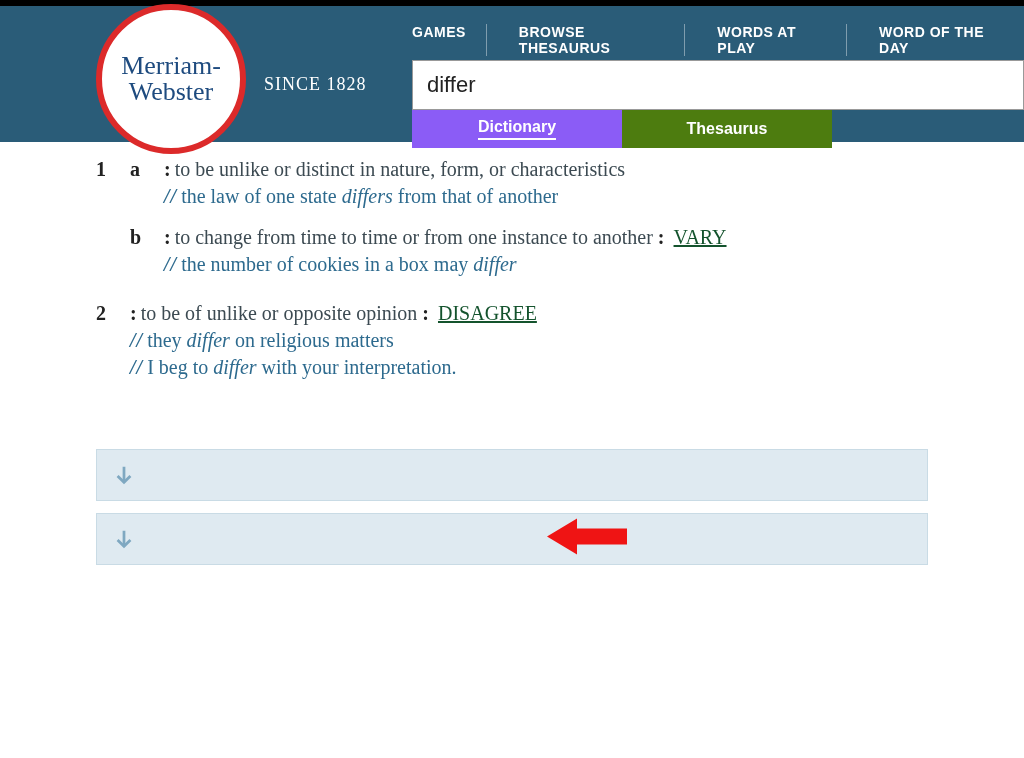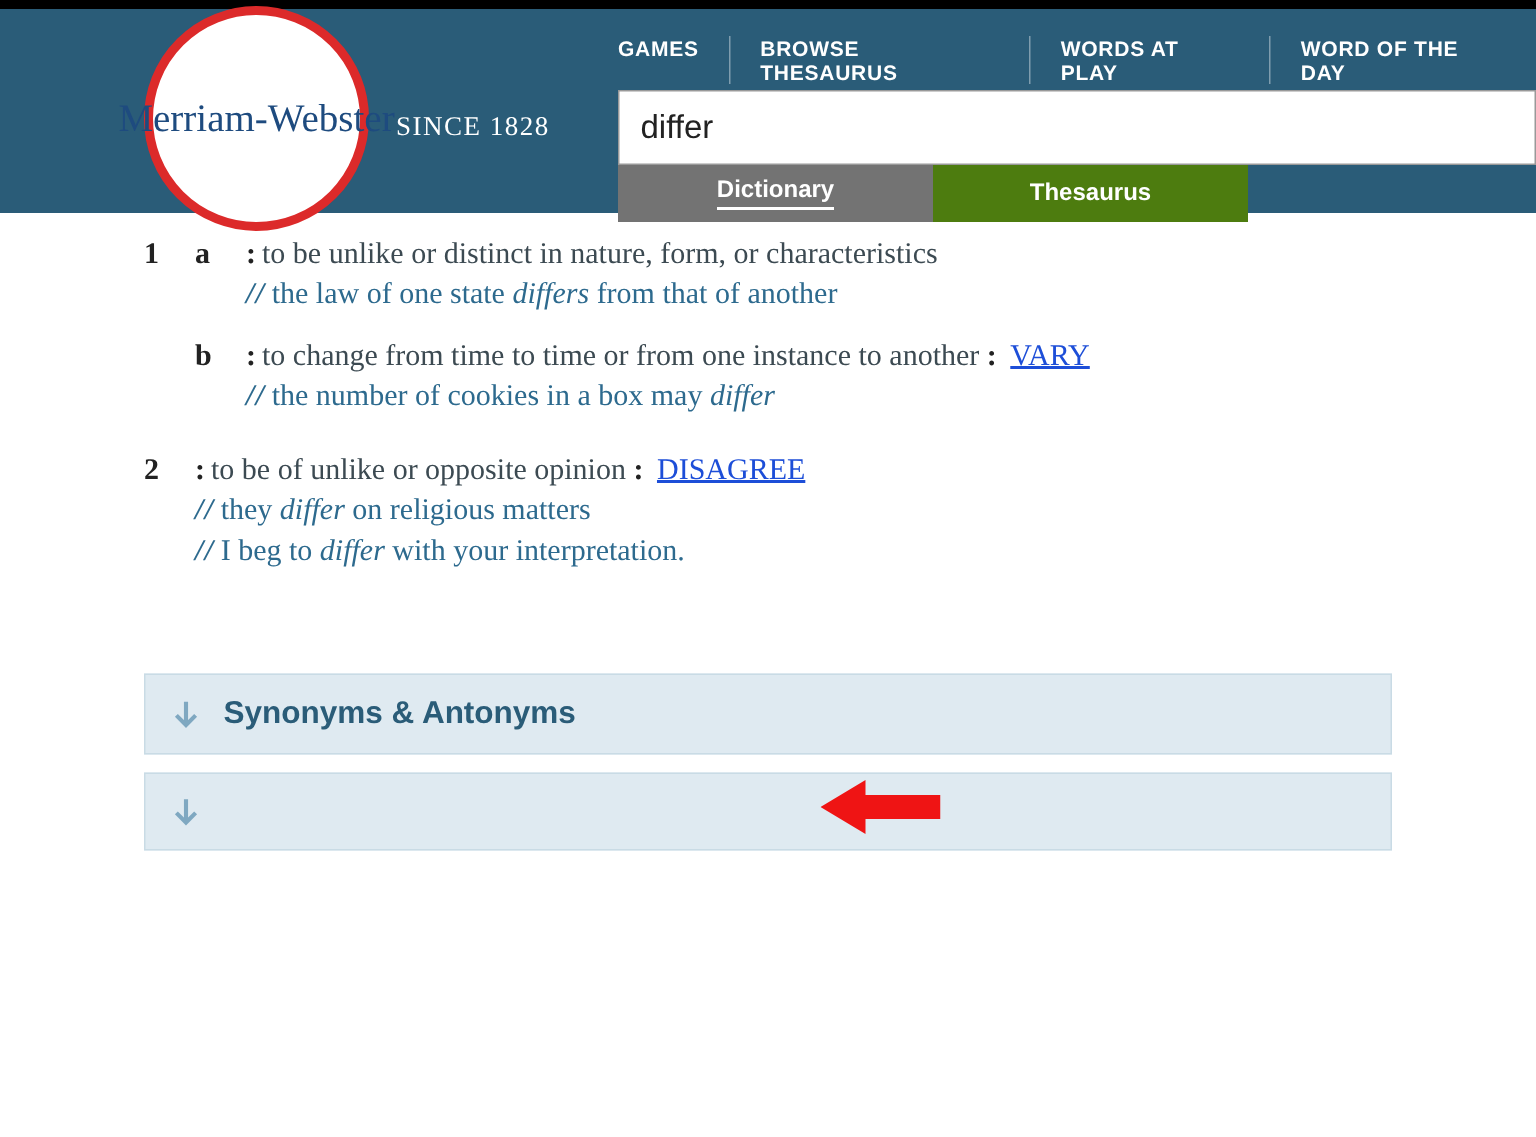--- a/index.html
+++ b/index.html
@@ -1,39 +1,39 @@
 <!DOCTYPE html>
 <html><head>
 <meta charset="utf-8">
 <style>
   *{box-sizing:border-box;margin:0;padding:0}
   body{font-family:Georgia,"Times New Roman",serif;background:#fff;color:#333;width:1024px}
   
   .hdr{background:#2a5c78;height:142px;position:relative;border-top:6px solid #000}
-  .logo{position:absolute;left:96px;top:-2px;width:150px;height:150px;border-radius:50%;background:#fff;border:6px solid #dc2a2a;display:flex;flex-direction:row;align-items:center;justify-content:center;font-family:Georgia,serif;z-index:3}
+  .logo{position:absolute;left:96px;top:-2px;width:150px;height:150px;border-radius:50%;background:#fff;border:6px solid #dc2a2a;display:flex;flex-direction:column;align-items:center;justify-content:center;font-family:Georgia,serif;z-index:3}
   .logo span{color:#1e4b7f;font-size:26px;line-height:1}
   .logo .l1::after{content:"";}
   .since{position:absolute;left:264px;top:68px;color:#fff;font-family:Georgia,serif;font-size:18px;letter-spacing:1px}
-  .topnav{position:absolute;top:18px;left:392px;display:flex;gap:0;font-family:Arial,Helvetica,sans-serif;font-size:14px;font-weight:700;letter-spacing:.5px;color:#fff}
+  .topnav{position:absolute;top:18px;left:392px;display:flex;gap:12px;font-family:Arial,Helvetica,sans-serif;font-size:14px;font-weight:700;letter-spacing:.5px;color:#fff}
   .topnav a{color:#fff;text-decoration:none;padding:0 20px;border-right:1px solid rgba(255,255,255,.4)}
   .topnav a:last-child{border-right:none}
   .searchbox{position:absolute;left:412px;top:54px;right:0;height:50px;background:#fff;border:1px solid #999;font-family:Arial,Helvetica,sans-serif;font-size:22px;color:#222;padding:10px 14px;outline:none}
   .tabs{position:absolute;left:412px;right:0;top:104px;height:38px;display:flex;font-family:Arial,Helvetica,sans-serif;font-size:16px;font-weight:700;color:#fff}
   .tab{flex:0 0 210px;display:flex;align-items:center;justify-content:center;cursor:pointer}
-  .tab.dict{background:#737373}
+  .tab.dict{background:#8b5cf6}
   .tab.dict span{border-bottom:2px solid #fff;padding-bottom:2px}
   .tab.thes{background:#4d7c0f}
   
   .content{padding:10px 96px 40px 96px;font-size:20px;color:#3c4a52}
   .sense{display:flex;margin-top:6px}
   .num{font-weight:700;width:34px;color:#222}
   .let{font-weight:700;width:34px;color:#222}
   .defblock{flex:1}
   .colon{font-weight:700;padding-right:4px;color:#222}
-  .link{color:#1d4ed8;text-decoration:underline}
+  .link{color:#14532d;text-decoration:underline}
   .ex{color:#2d6a8e;margin-top:4px}
   .ex .sl{font-weight:700;font-style:italic;color:#2d6a8e;letter-spacing:1px;margin-right:4px}
   .ex em{font-style:italic}
   .sub{margin-top:18px}
   .expanders{margin-top:70px}
   .exp{background:#dfeaf1;border:1px solid #c9dbe5;margin-bottom:12px;padding:14px 16px;display:flex;align-items:center;cursor:pointer;position:relative}
   .exp .title{font-family:Arial,Helvetica,sans-serif;font-weight:700;font-size:21px;color:#2a5c78;margin-left:14px}
   .exp .title em{font-style:italic}
   .arrow-down{width:22px;height:22px;position:relative}
   .arrow-down svg{stroke:#7fa8c1;stroke-width:3;fill:none}
@@ -96,21 +96,20 @@
 
   <div class="expanders">
 
     <div class="exp">
       <span class="arrow-down">
         <svg viewBox="0 0 24 24">
             <line x1="12" y1="3" x2="12" y2="20"></line>
             <polyline points="5 13 12 20 19 13"></polyline>
           </svg>
       </span>
-      <span class="title">Synonyms &amp; Antonyms</span>
     </div>
 
     <div class="exp">
       <span class="arrow-down">
         <svg viewBox="0 0 24 24">
             <line x1="12" y1="3" x2="12" y2="20"></line>
             <polyline points="5 13 12 20 19 13"></polyline>
           </svg>
       </span>
       <span class="red-arrow">

